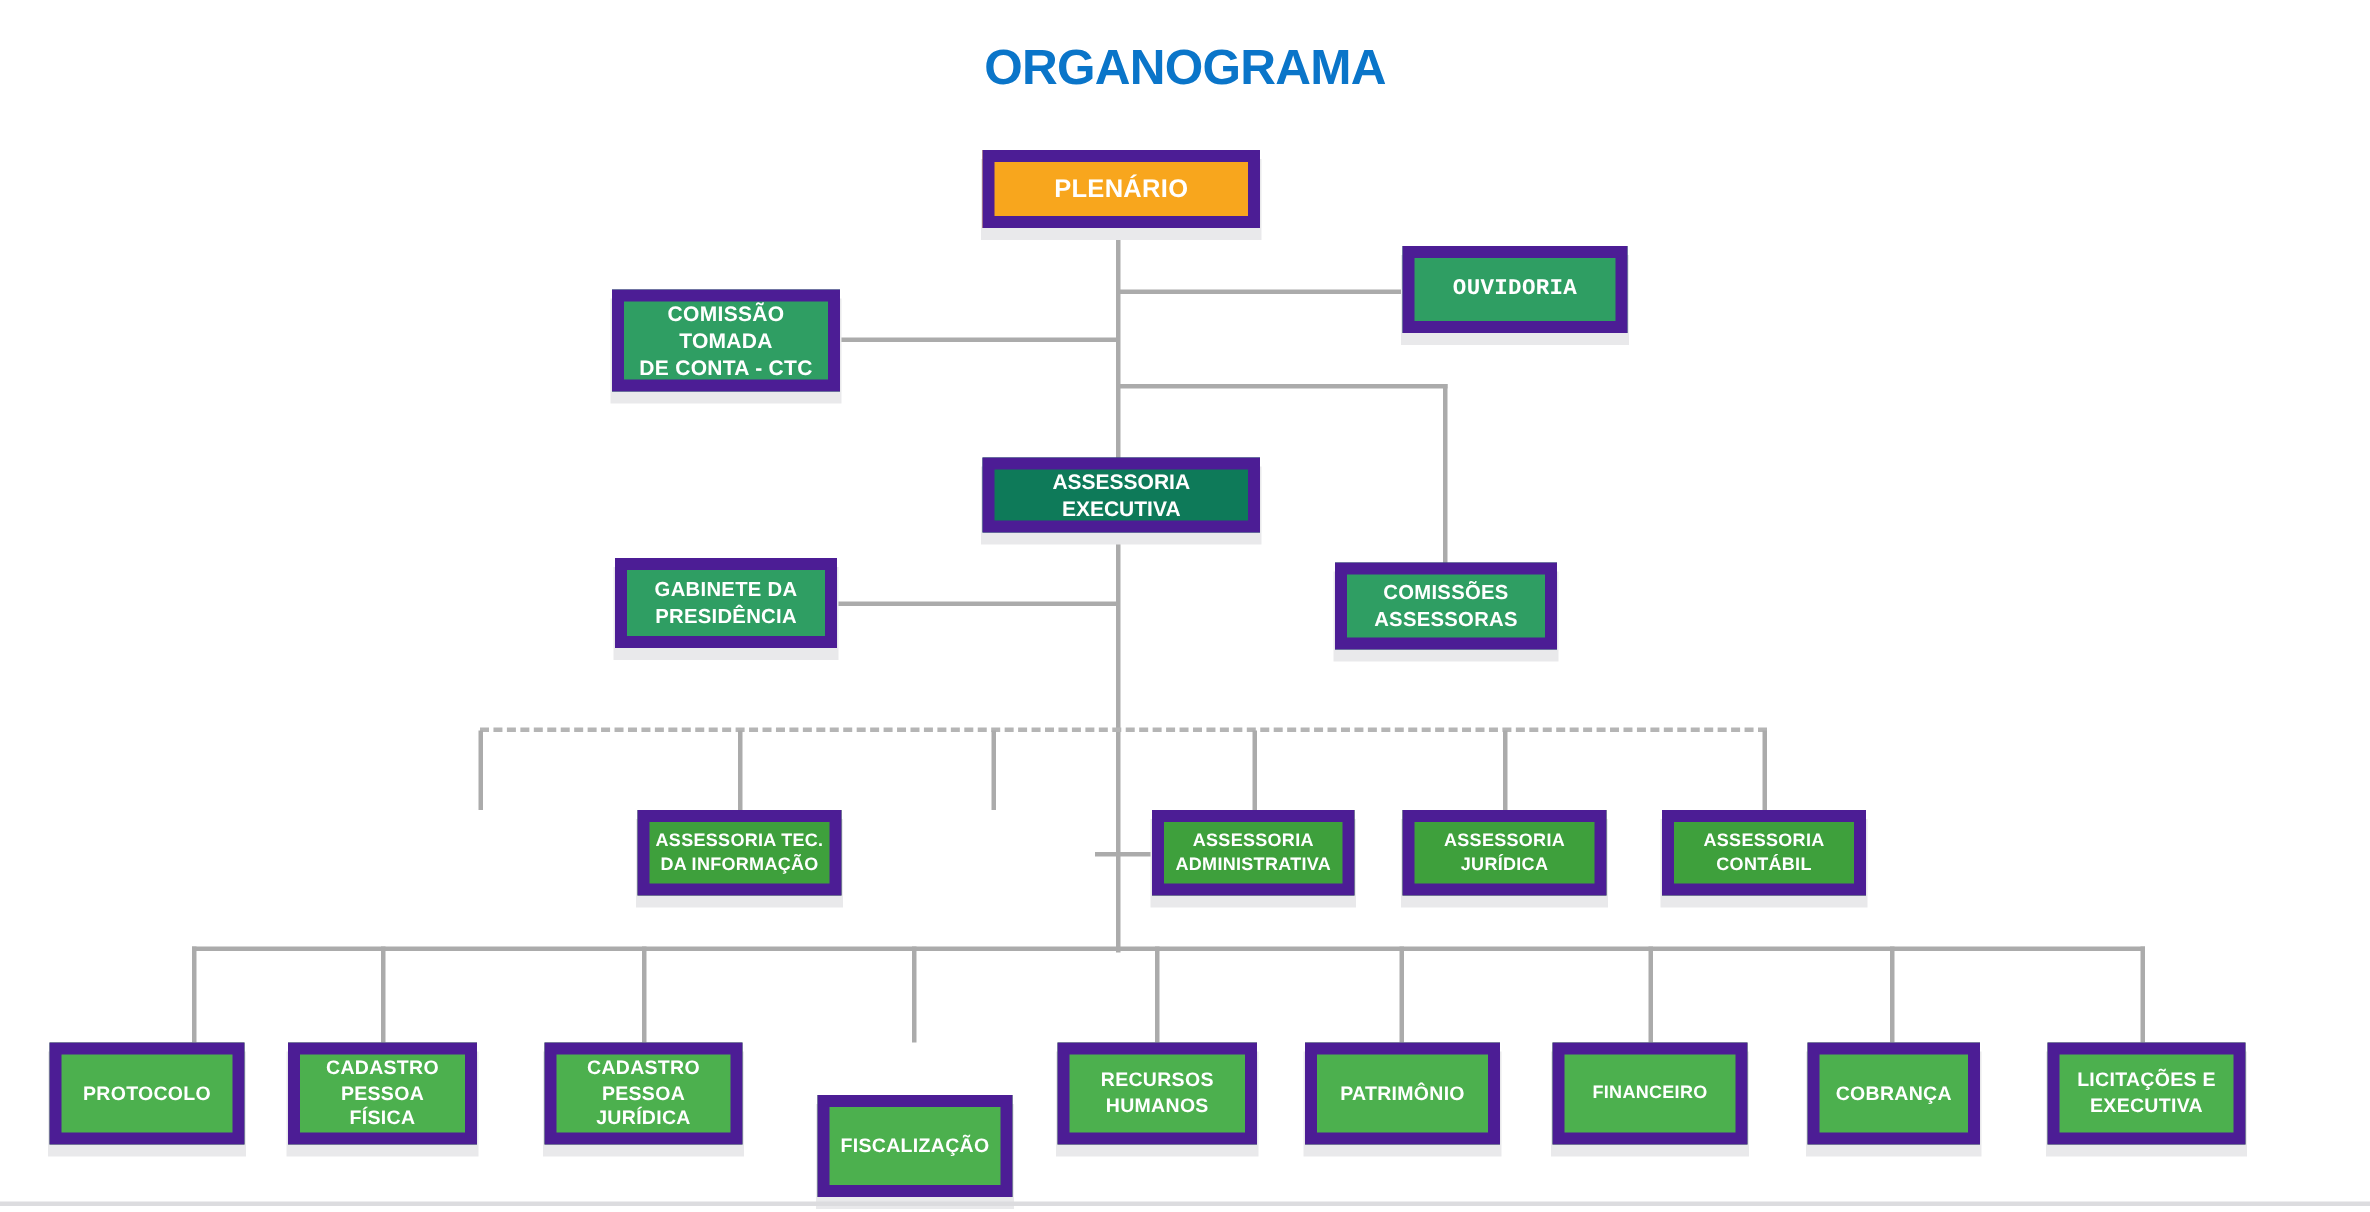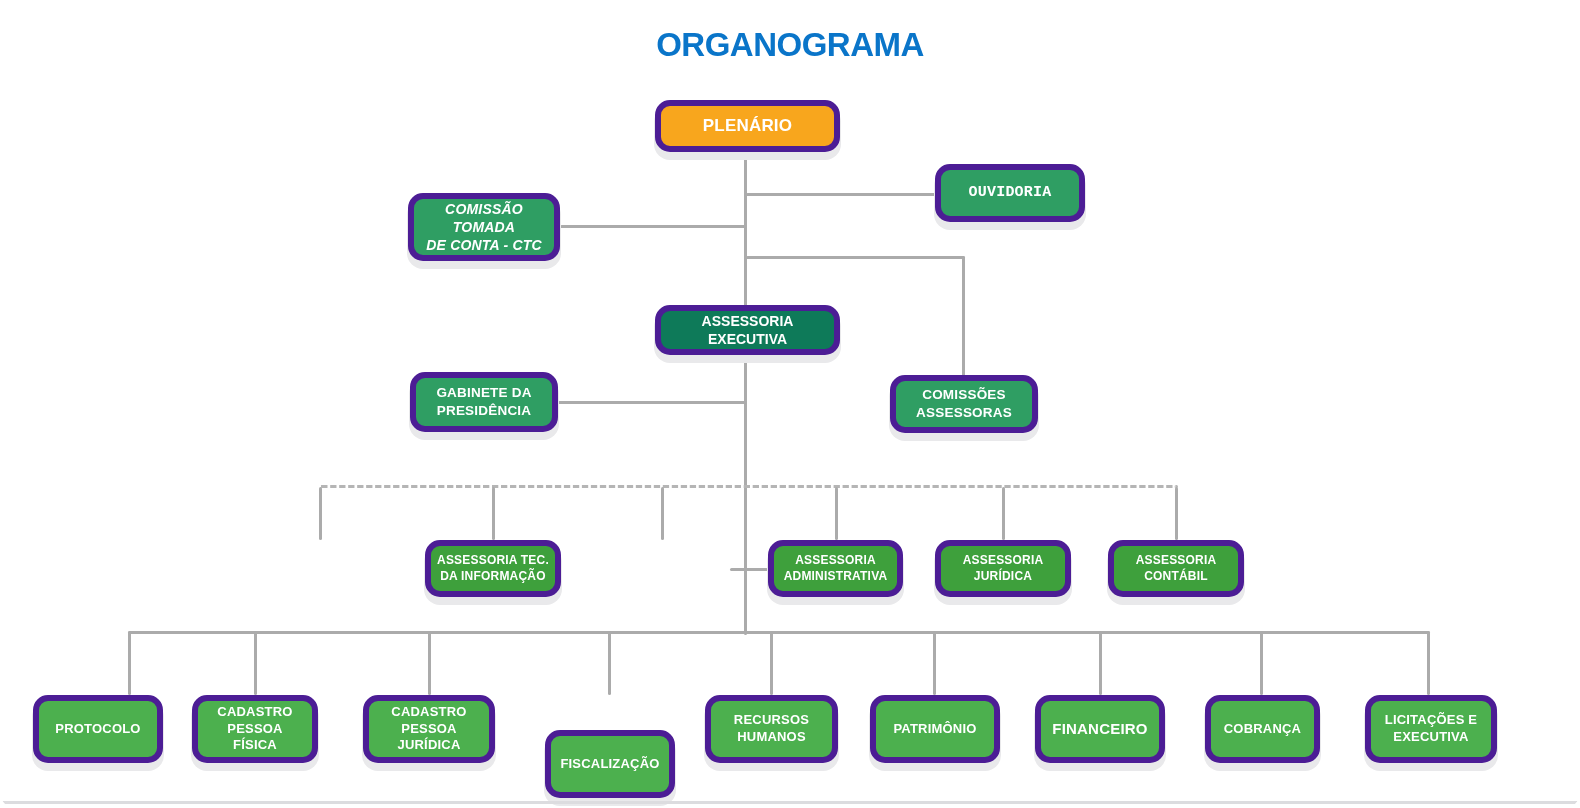--- a/index.html
+++ b/index.html
@@ -1,15 +1,15 @@
 <!DOCTYPE html>
 <html style="--title_blue: #0a75c9; --amber: #f8a61d; --sea_green: #2f9e63; --dark_green: #0e7a59; --grass_green: #3ea03c; --light_green: #4cb04e; --line_gray: #ababab;"><head>
 <meta charset="utf-8">
 <style>
-  * { margin: 0; padding: 0; box-sizing: border-box; border-radius: 15px; }
+  * { margin: 0; padding: 0; box-sizing: border-box; }
   body { background: #ffffff; font-family: "Liberation Sans", sans-serif; }
   .canvas {
     position: relative;
     width: 1580px;
     height: 808px;
     background: #ffffff;
     overflow: hidden;
   }
   .page-title {
     position: absolute;
@@ -26,21 +26,21 @@
   .node {
     position: absolute;
     display: flex;
     align-items: center;
     justify-content: center;
     text-align: center;
     color: #ffffff;
     font-weight: bold;
     line-height: 1.3;
     white-space: pre-line;
-    border: 6px solid #4c1d95;
+    border: 8px solid #4c1d95;
     box-shadow: 0 7px 0 1px #e9e9eb;
     letter-spacing: 0.2px;
     padding: 2px 4px;
   }
   .amber      { background: var(--amber, #f8a61d); }
   .sea        { background: var(--sea_green, #2f9e63); }
   .dark       { background: var(--dark_green, #0e7a59); }
   .grass      { background: var(--grass_green, #3ea03c); }
   .light      { background: var(--light_green, #4cb04e); }
   
@@ -104,21 +104,21 @@
   <div class="vline" style="left:608px; top:631px; height:64px;"></div>
   <div class="vline" style="left:770px; top:631px; height:64px;"></div>
   <div class="vline" style="left:933px; top:631px; height:64px;"></div>
   <div class="vline" style="left:1099px; top:631px; height:64px;"></div>
   <div class="vline" style="left:1260px; top:631px; height:64px;"></div>
   <div class="vline" style="left:1427px; top:631px; height:64px;"></div>
 
   <div class="node amber" style="left:655px; top:100px; width:185px; height:52px; font-size:17px;">PLENÁRIO</div>
 
   <div class="node sea" style="left:935px; top:164px; width:150px; height:58px; font-size:15px;font-family:Liberation Mono, monospace;">OUVIDORIA</div>
-  <div class="node sea" style="left:408px; top:193px; width:152px; height:68px; font-size:14px;font-style:italic;">COMISSÃO
+  <div class="node sea" style="left:408px; top:193px; width:152px; height:68px; font-size:14px;">COMISSÃO
 TOMADA
 DE CONTA - CTC</div>
 
   <div class="node dark" style="left:655px; top:305px; width:185px; height:50px; font-size:14px; letter-spacing:0;">ASSESSORIA EXECUTIVA</div>
 
   <div class="node sea" style="left:410px; top:372px; width:148px; height:60px; font-size:13.5px;">GABINETE DA
 PRESIDÊNCIA</div>
   <div class="node sea" style="left:890px; top:375px; width:148px; height:58px; font-size:13.5px;">COMISSÕES
 ASSESSORAS</div>
 
@@ -135,19 +135,19 @@
   <div class="node light" style="left:192px; top:695px; width:126px; height:68px; font-size:13px;">CADASTRO
 PESSOA
 FÍSICA</div>
   <div class="node light" style="left:363px; top:695px; width:132px; height:68px; font-size:13px;">CADASTRO
 PESSOA
 JURÍDICA</div>
   <div class="node light" style="left:545px; top:730px; width:130px; height:68px; font-size:13px;">FISCALIZAÇÃO</div>
   <div class="node light" style="left:705px; top:695px; width:133px; height:68px; font-size:13px;">RECURSOS
 HUMANOS</div>
   <div class="node light" style="left:870px; top:695px; width:130px; height:68px; font-size:13px;">PATRIMÔNIO</div>
-  <div class="node light" style="left:1035px; top:695px; width:130px; height:68px; font-size:15px;">FINANCEIRO</div>
+  <div class="node light" style="left:1035px; top:695px; width:130px; height:68px; font-size:12px;">FINANCEIRO</div>
   <div class="node light" style="left:1205px; top:695px; width:115px; height:68px; font-size:13px;">COBRANÇA</div>
   <div class="node light" style="left:1365px; top:695px; width:132px; height:68px; font-size:13px;">LICITAÇÕES E
 EXECUTIVA</div>
 
   <div class="page-bottom-rule"></div>
 </div>
 
 </body></html>

